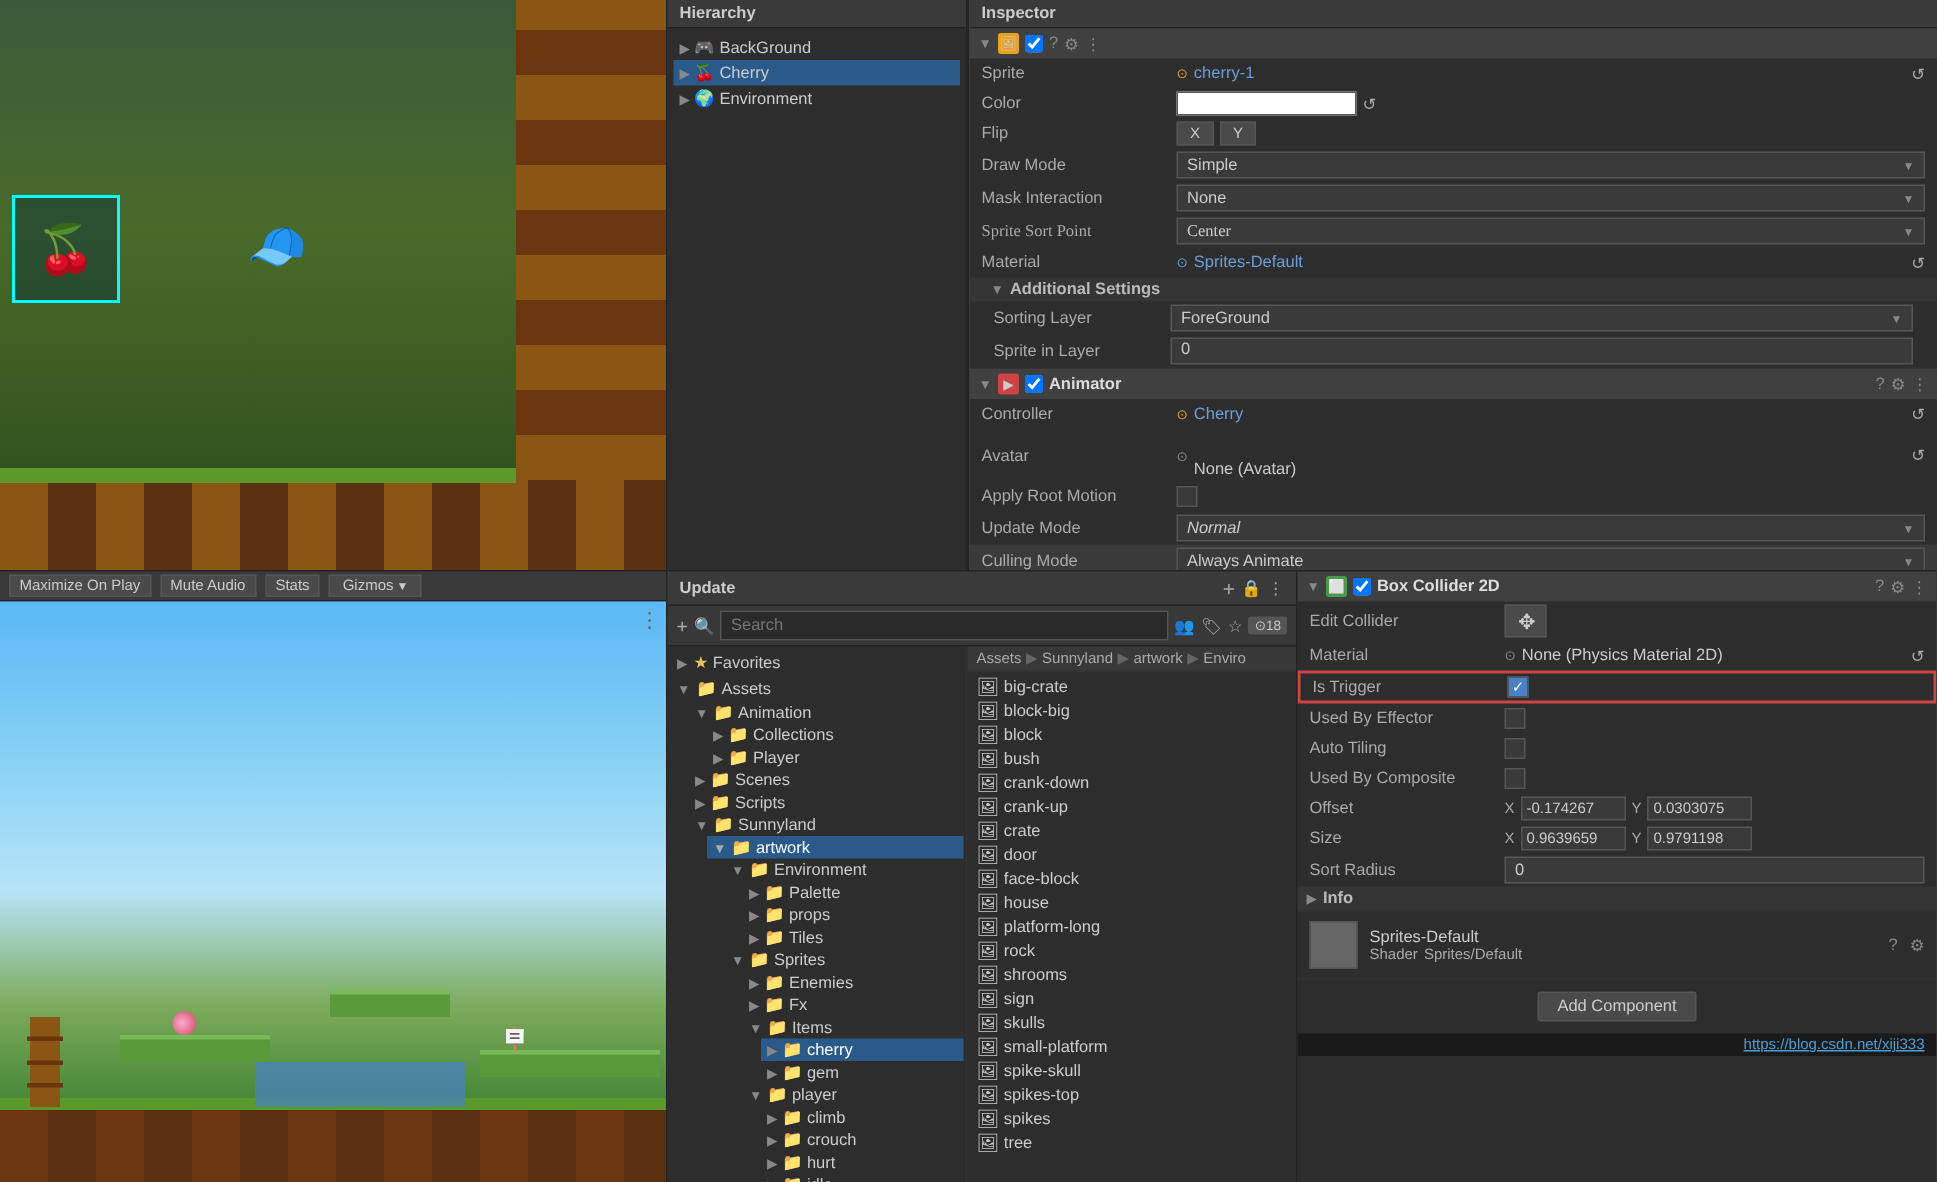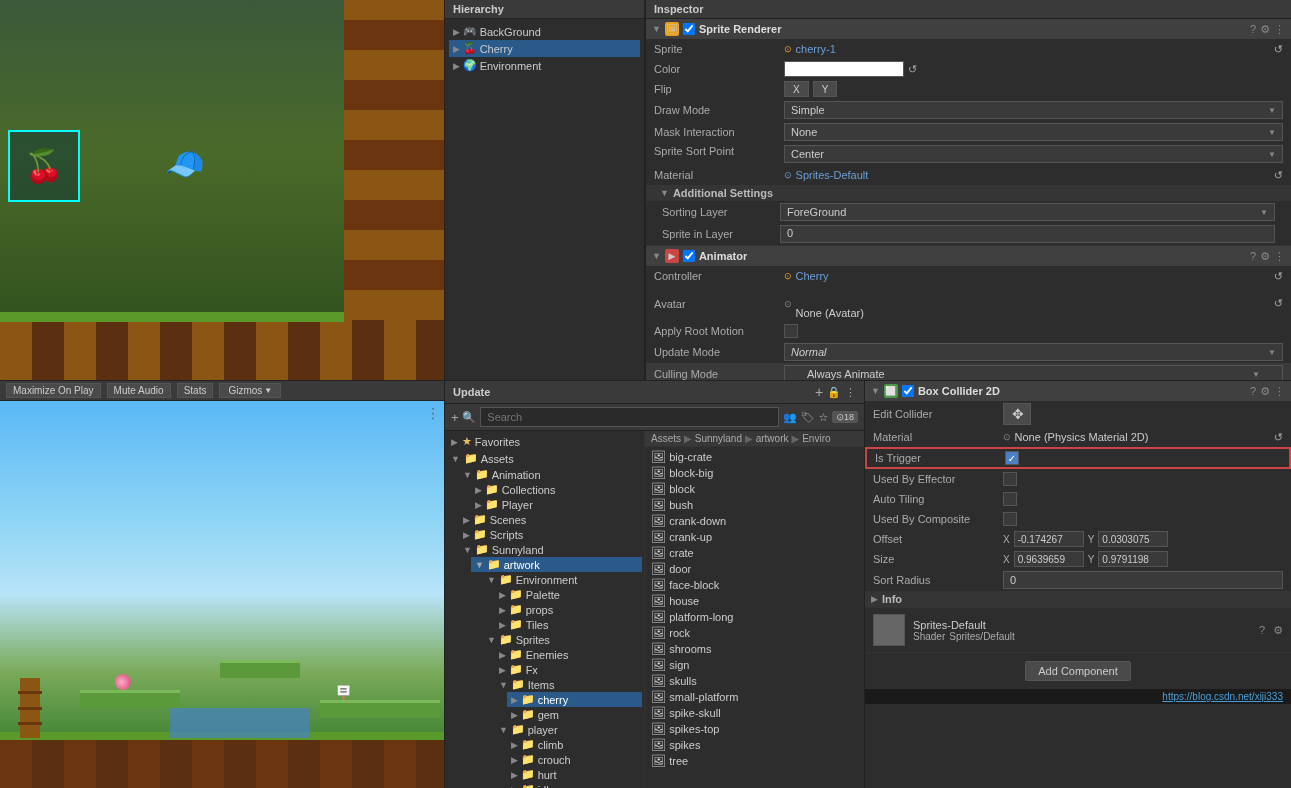--- a/index.html
+++ b/index.html
@@ -59,21 +59,20 @@
     <div style="flex:1; background:#2d2d2d; display:flex; flex-direction:column; overflow-y:auto; border-left:1px solid #222;">
       <div style="background:#3a3a3a; border-bottom:1px solid #222; padding:3px 8px; display:flex; align-items:center; justify-content:space-between;">
         <span style="font-size:11px; font-weight:bold; color:#ccc;">Inspector</span>
       </div>
 
       <div style="border-bottom:1px solid #333;">
         <div style="display:flex; align-items:center; padding:3px 6px; background:#404040; cursor:pointer; gap:4px;">
           <span style="color:#888; font-size:9px;">▼</span>
           <div style="width:14px; height:14px; background:#e8a020; border-radius:2px; display:flex; align-items:center; justify-content:center; font-size:9px;">🖼</div>
           <input type="checkbox" checked="" style="width: 12px; height: 12px;">
-          <span style="font-size:11px; font-weight:bold; color:#ddd; flex:1;">Sprite Renderer</span>
           <span style="color:#888; font-size:11px; cursor:pointer;">?</span>
           <span style="color:#888; font-size:11px; cursor:pointer;">⚙</span>
           <span style="color:#888; font-size:11px; cursor:pointer;">⋮</span>
         </div>
 
         <div style="display:flex; align-items:center; padding:2px 8px; min-height:20px;">
           <span style="flex:0 0 130px; color:#aaa; font-size:11px;">Sprite</span>
           <div style="flex:1; display:flex; align-items:center; gap:4px;">
             <span style="font-size:9px; color:#e8a020;">⊙</span>
             <span style="color:#6a9fd8; font-size:11px; cursor:pointer; flex:1;">cherry-1</span>
@@ -110,21 +109,21 @@
         <div style="display:flex; align-items:center; padding:2px 8px; min-height:20px;">
           <span style="flex:0 0 130px; color:#aaa; font-size:11px;">Mask Interaction</span>
           <div style="flex:1; display:flex; align-items:center;">
             <div style="background:#3a3a3a; border:1px solid #555; color:#ccc; padding:1px 6px; font-size:11px; flex:1; height:18px; cursor:pointer; display:flex; align-items:center; justify-content:space-between;">
               <span>None</span>
                 <span style="font-size:8px; color:#888;">▼</span>
             </div>
           </div>
         </div>
 
-        <div style="display:flex; padding:2px 8px; min-height:20px;">
+        <div style="display:flex; align-items:center; padding:2px 8px; min-height:20px;font-family:Liberation Serif, serif;">
           <span style="flex:0 0 130px; color:#aaa; font-size:11px;">Sprite Sort Point</span>
           <div style="flex:1; display:flex; align-items:center;">
             <div style="background:#3a3a3a; border:1px solid #555; color:#ccc; padding:1px 6px; font-size:11px; flex:1; height:18px; cursor:pointer; display:flex; align-items:center; justify-content:space-between;">
               <span>Center</span>
                 <span style="font-size:8px; color:#888;">▼</span>
             </div>
           </div>
         </div>
 
         <div style="display:flex; align-items:center; padding:2px 8px; min-height:20px;">
@@ -203,21 +202,21 @@
             <div style="background:#3a3a3a; border:1px solid #555; color:#ccc; padding:1px 6px; font-size:11px; flex:1; height:18px; cursor:pointer; display:flex; align-items:center; justify-content:space-between;">
               <span>Normal</span>
                 <span style="font-size:8px; color:#888;">▼</span>
             </div>
           </div>
         </div>
 
         <div style="display:flex; align-items:center; padding:2px 8px; min-height:20px; background:#3a3a3a;">
           <span style="flex:0 0 130px; color:#aaa; font-size:11px;">Culling Mode</span>
           <div style="flex:1; display:flex; align-items:center;">
-            <div style="background:#3a3a3a; border:1px solid #555; color:#ccc; padding:1px 22px; font-size:11px; flex:1; height:18px; cursor:pointer; display:flex; align-items:center; justify-content:space-between;">
+            <div style="background:#3a3a3a; border:1px solid #555; color:#ccc; padding:1px 6px; font-size:11px; flex:1; height:18px; cursor:pointer; display:flex; align-items:center; justify-content:space-between;">
               <span>Always Animate</span>
                 <span style="font-size:8px; color:#888;">▼</span>
             </div>
           </div>
         </div>
 
         <div style="background:#4a4a4a; border:1px solid #666; padding:6px 8px; font-size:11px; color:#ccc; margin:0 4px 4px;">
           <span>Controls when and how often the Animator is updated</span>
         </div>
 

